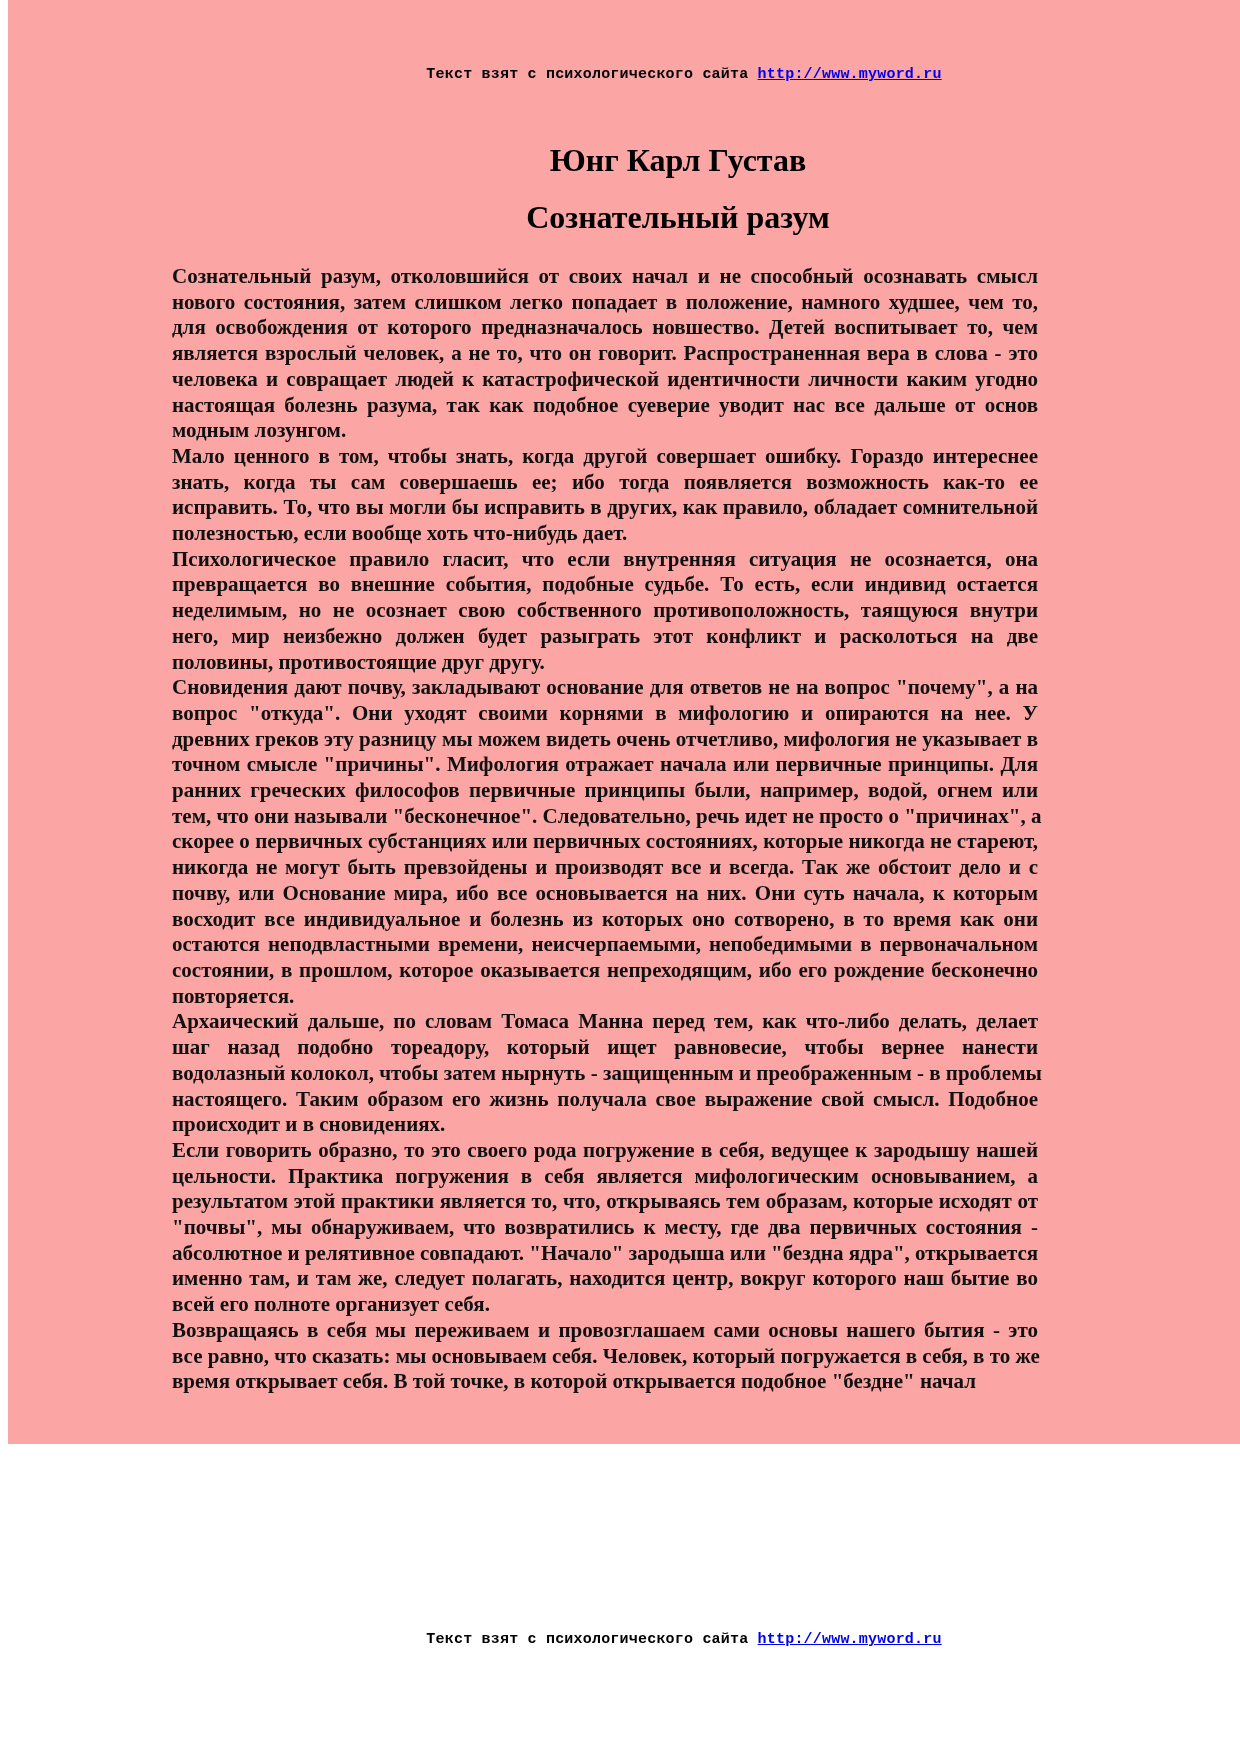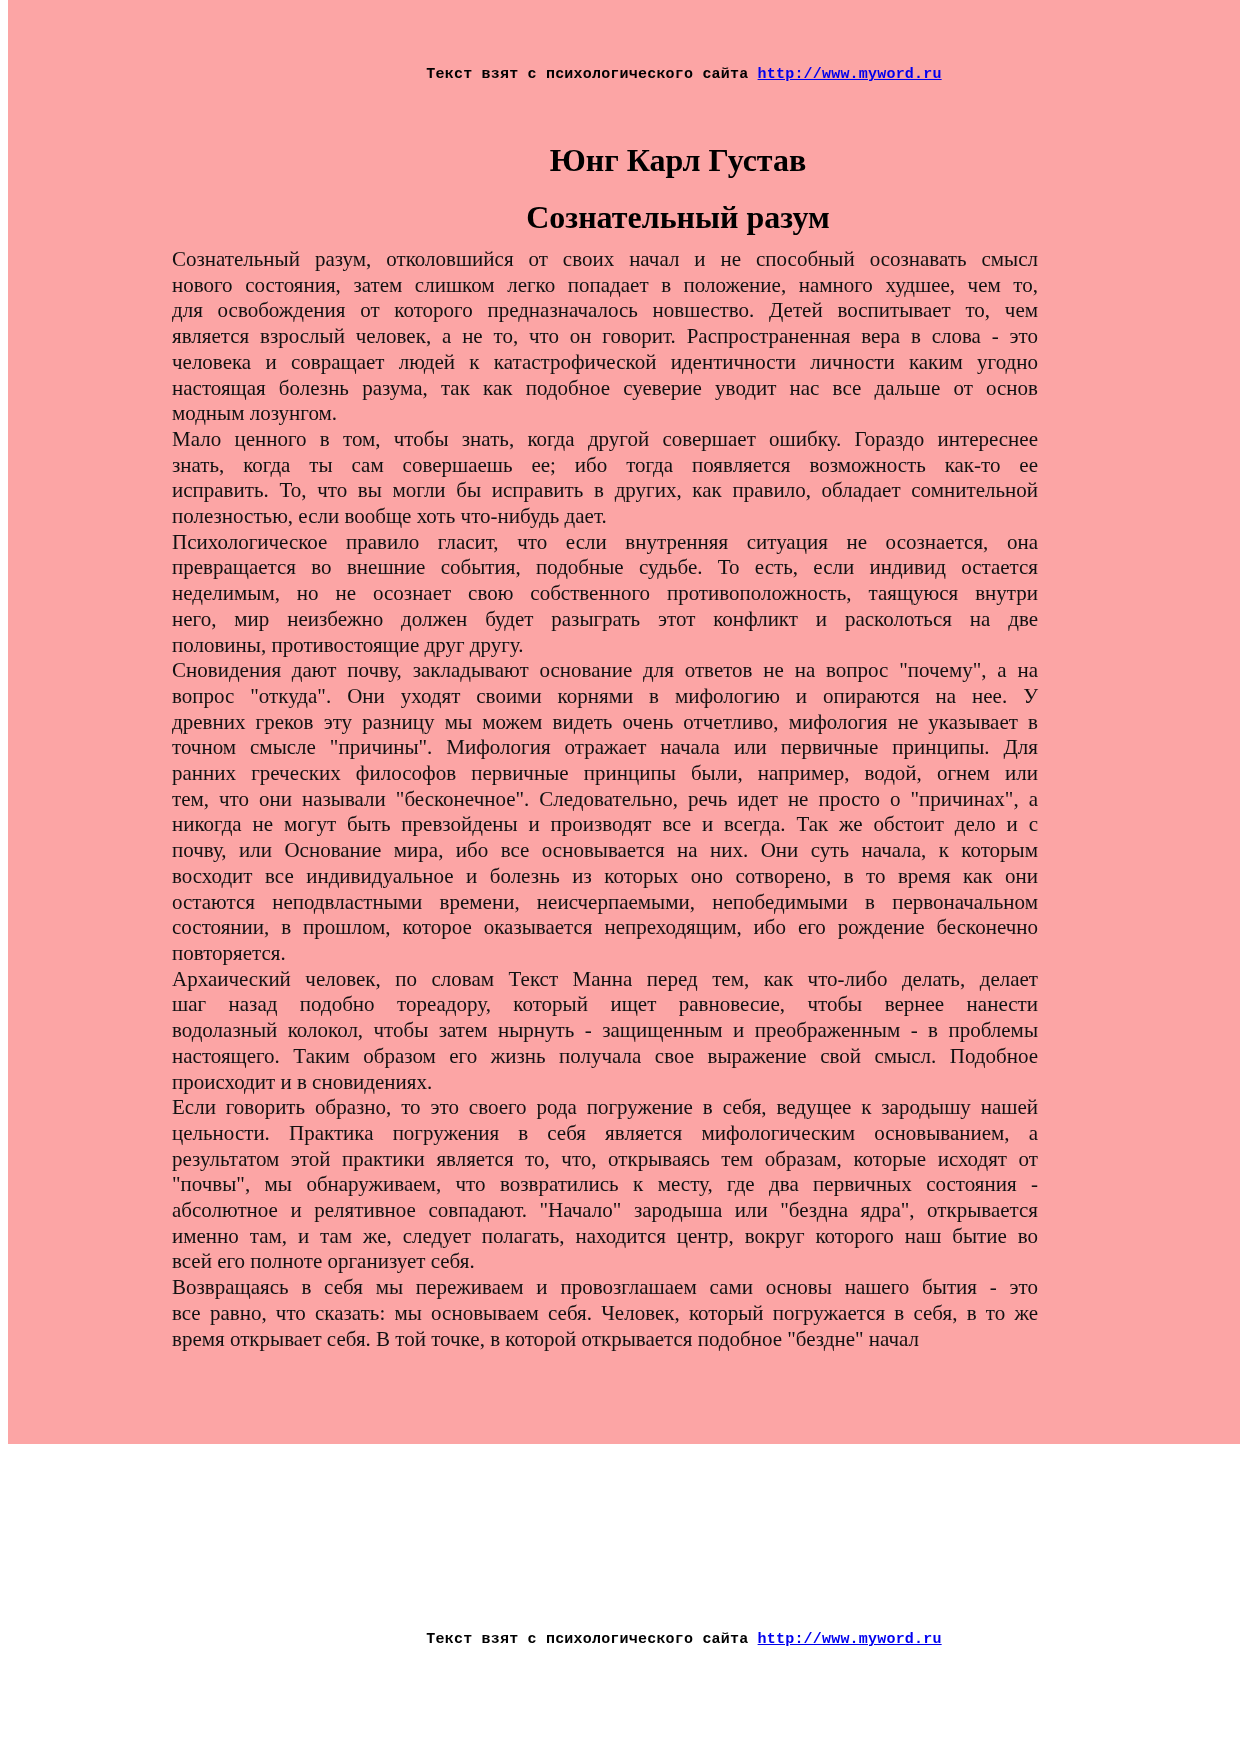--- a/index.html
+++ b/index.html
@@ -14,23 +14,23 @@
   .banner.bottom { top:1631px; left:56px; }
   .banner a { color:#0000ee; text-decoration:underline; }
   .title {
     position:absolute; left:50px; width:1240px; text-align:center;
     font-family:"Liberation Serif", serif; font-weight:bold; color:#000;
     font-size:32px; line-height:40px;
   }
   .title.t1 { top:140px; }
   .title.t2 { top:197px; }
   .body-text {
-    position:absolute; left:160px; top:247px; width:870px;
+    position:absolute; left:160px; top:264px; width:870px;
     font-family:"Liberation Serif", serif; font-size:21px; line-height:25.7px;
-    color:#111; text-align:justify;
+    color:#111; text-align:justify;font-weight:bold;
   }
   .body-text p { margin:0; text-indent:4px; }
   .body-text p .ln { display:block; text-align:justify; text-align-last:justify; white-space:nowrap; overflow:visible; }
   .body-text p .ln.last { text-align-last:left; }
 </style>
 </head>
 <body>
 
 <div class="page">
 
@@ -64,29 +64,30 @@
         <span class="ln">него, мир неизбежно должен будет разыграть этот конфликт и расколоться на две</span>
         <span class="ln last">половины, противостоящие друг другу.</span>
       </p>
       <p>
         <span class="ln"> Сновидения дают почву, закладывают основание для ответов не на вопрос "почему", а на</span>
         <span class="ln">вопрос "откуда".  Они уходят своими корнями в мифологию и опираются на нее. У</span>
         <span class="ln">древних греков эту разницу мы можем видеть очень отчетливо, мифология не указывает в</span>
         <span class="ln">точном смысле "причины". Мифология отражает начала или первичные принципы. Для</span>
         <span class="ln">ранних греческих философов первичные принципы были, например, водой, огнем или</span>
         <span class="ln">тем, что они называли "бесконечное". Следовательно, речь идет не просто о "причинах", а</span>
+        <span class="ln">скорее о первичных субстанциях или первичных состояниях, которые никогда не стареют,</span>
         <span class="ln">никогда не могут быть превзойдены и производят все и всегда. Так же обстоит дело и с</span>
         <span class="ln">почву, или Основание мира, ибо все основывается на них. Они суть начала, к которым</span>
         <span class="ln">восходит все индивидуальное и болезнь из которых оно сотворено, в то время как они</span>
         <span class="ln">остаются неподвластными времени, неисчерпаемыми, непобедимыми в первоначальном</span>
         <span class="ln">состоянии, в прошлом, которое оказывается непреходящим, ибо его рождение бесконечно</span>
         <span class="ln last">повторяется.</span>
       </p>
       <p>
-        <span class="ln"> Архаический человек, по словам Текст Манна перед тем, как что-либо делать, делает</span>
+        <span class="ln"> Архаический дальше, по словам Томаса Манна перед тем, как что-либо делать, делает</span>
         <span class="ln">шаг назад подобно тореадору, который ищет равновесие, чтобы вернее нанести</span>
         <span class="ln">водолазный колокол, чтобы затем нырнуть - защищенным и преображенным - в проблемы</span>
         <span class="ln">настоящего. Таким образом его жизнь получала свое выражение свой смысл. Подобное</span>
         <span class="ln last">происходит и в сновидениях.</span>
       </p>
       <p>
         <span class="ln"> Если говорить образно, то это своего рода погружение в себя, ведущее к зародышу нашей</span>
         <span class="ln">цельности. Практика погружения в себя является мифологическим основыванием,  а</span>
         <span class="ln">результатом этой практики является то, что, открываясь тем образам, которые исходят от</span>
         <span class="ln">"почвы", мы обнаруживаем, что возвратились к месту, где два первичных состояния  -</span>

